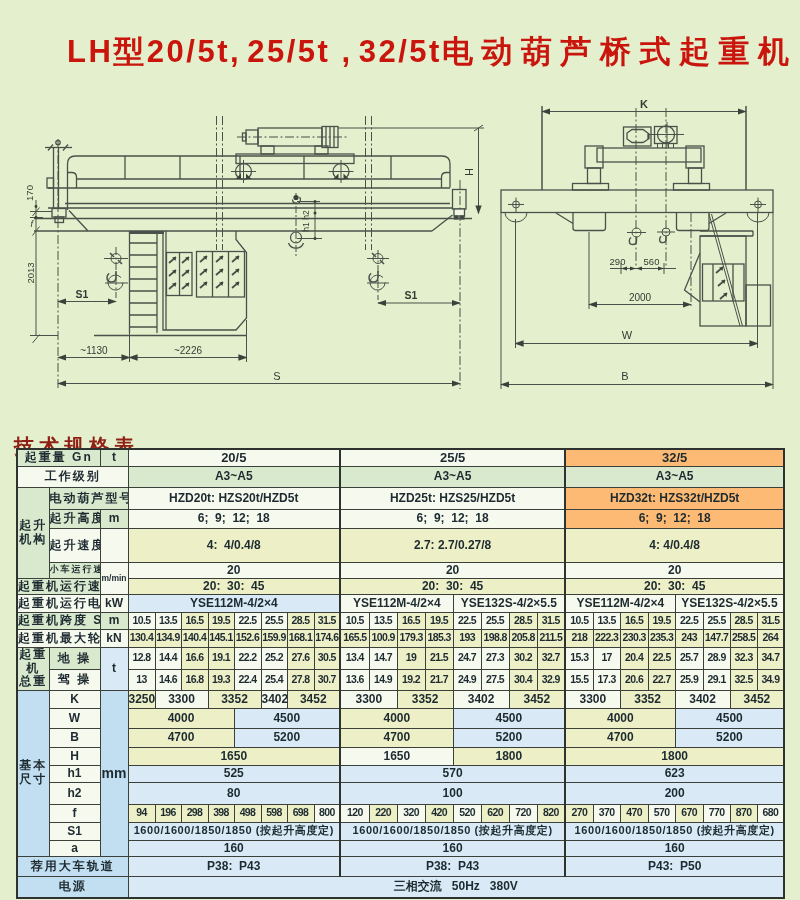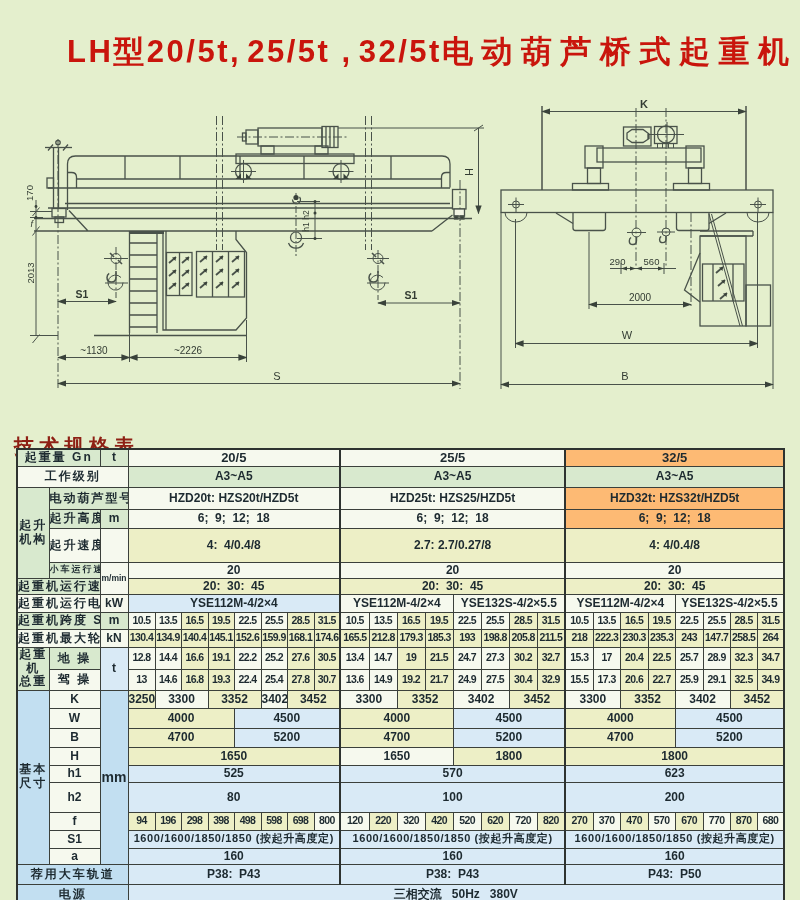--- a/index.html
+++ b/index.html
@@ -363,21 +363,21 @@
         <td class="hw">kN</td>
 <td class="hy sm">130.4</td>
         <td class="hy sm">134.9</td>
         <td class="hy sm">140.4</td>
         <td class="hy sm">145.1</td>
         <td class="hy sm">152.6</td>
         <td class="hy sm">159.9</td>
         <td class="hy sm">168.1</td>
         <td class="hy sm">174.6</td>
 <td class="hy sm gsep">165.5</td>
-        <td class="hy sm">212.8</td>
+        <td class="hy sm">100.9</td>
         <td class="hy sm">179.3</td>
         <td class="hy sm">185.3</td>
         <td class="hy sm">193</td>
         <td class="hy sm">198.8</td>
         <td class="hy sm">205.8</td>
         <td class="hy sm">211.5</td>
 <td class="hy sm gsep">218</td>
         <td class="hy sm">222.3</td>
         <td class="hy sm">230.3</td>
         <td class="hy sm">235.3</td>
@@ -484,21 +484,21 @@
 <td colspan="4" class="hw gsep">1650</td>
         <td colspan="4" class="hy">1800</td>
 <td colspan="8" class="hy gsep">1800</td>
 </tr>
 <tr style="height:17px">
 <td class="hw">h1</td>
 <td colspan="8" class="hbl">525</td>
 <td colspan="8" class="hbl gsep">570</td>
 <td colspan="8" class="hbl gsep">623</td>
 </tr>
-<tr style="height:30px">
+<tr style="height:22px">
 <td class="hw">h2</td>
 <td colspan="8" class="hbl">80</td>
 <td colspan="8" class="hbl gsep">100</td>
 <td colspan="8" class="hbl gsep">200</td>
 </tr>
 <tr style="height:18px">
 <td class="hw">f</td>
 <td class="hy sm">94</td>
         <td class="hy sm">196</td>
         <td class="hy sm">298</td>

